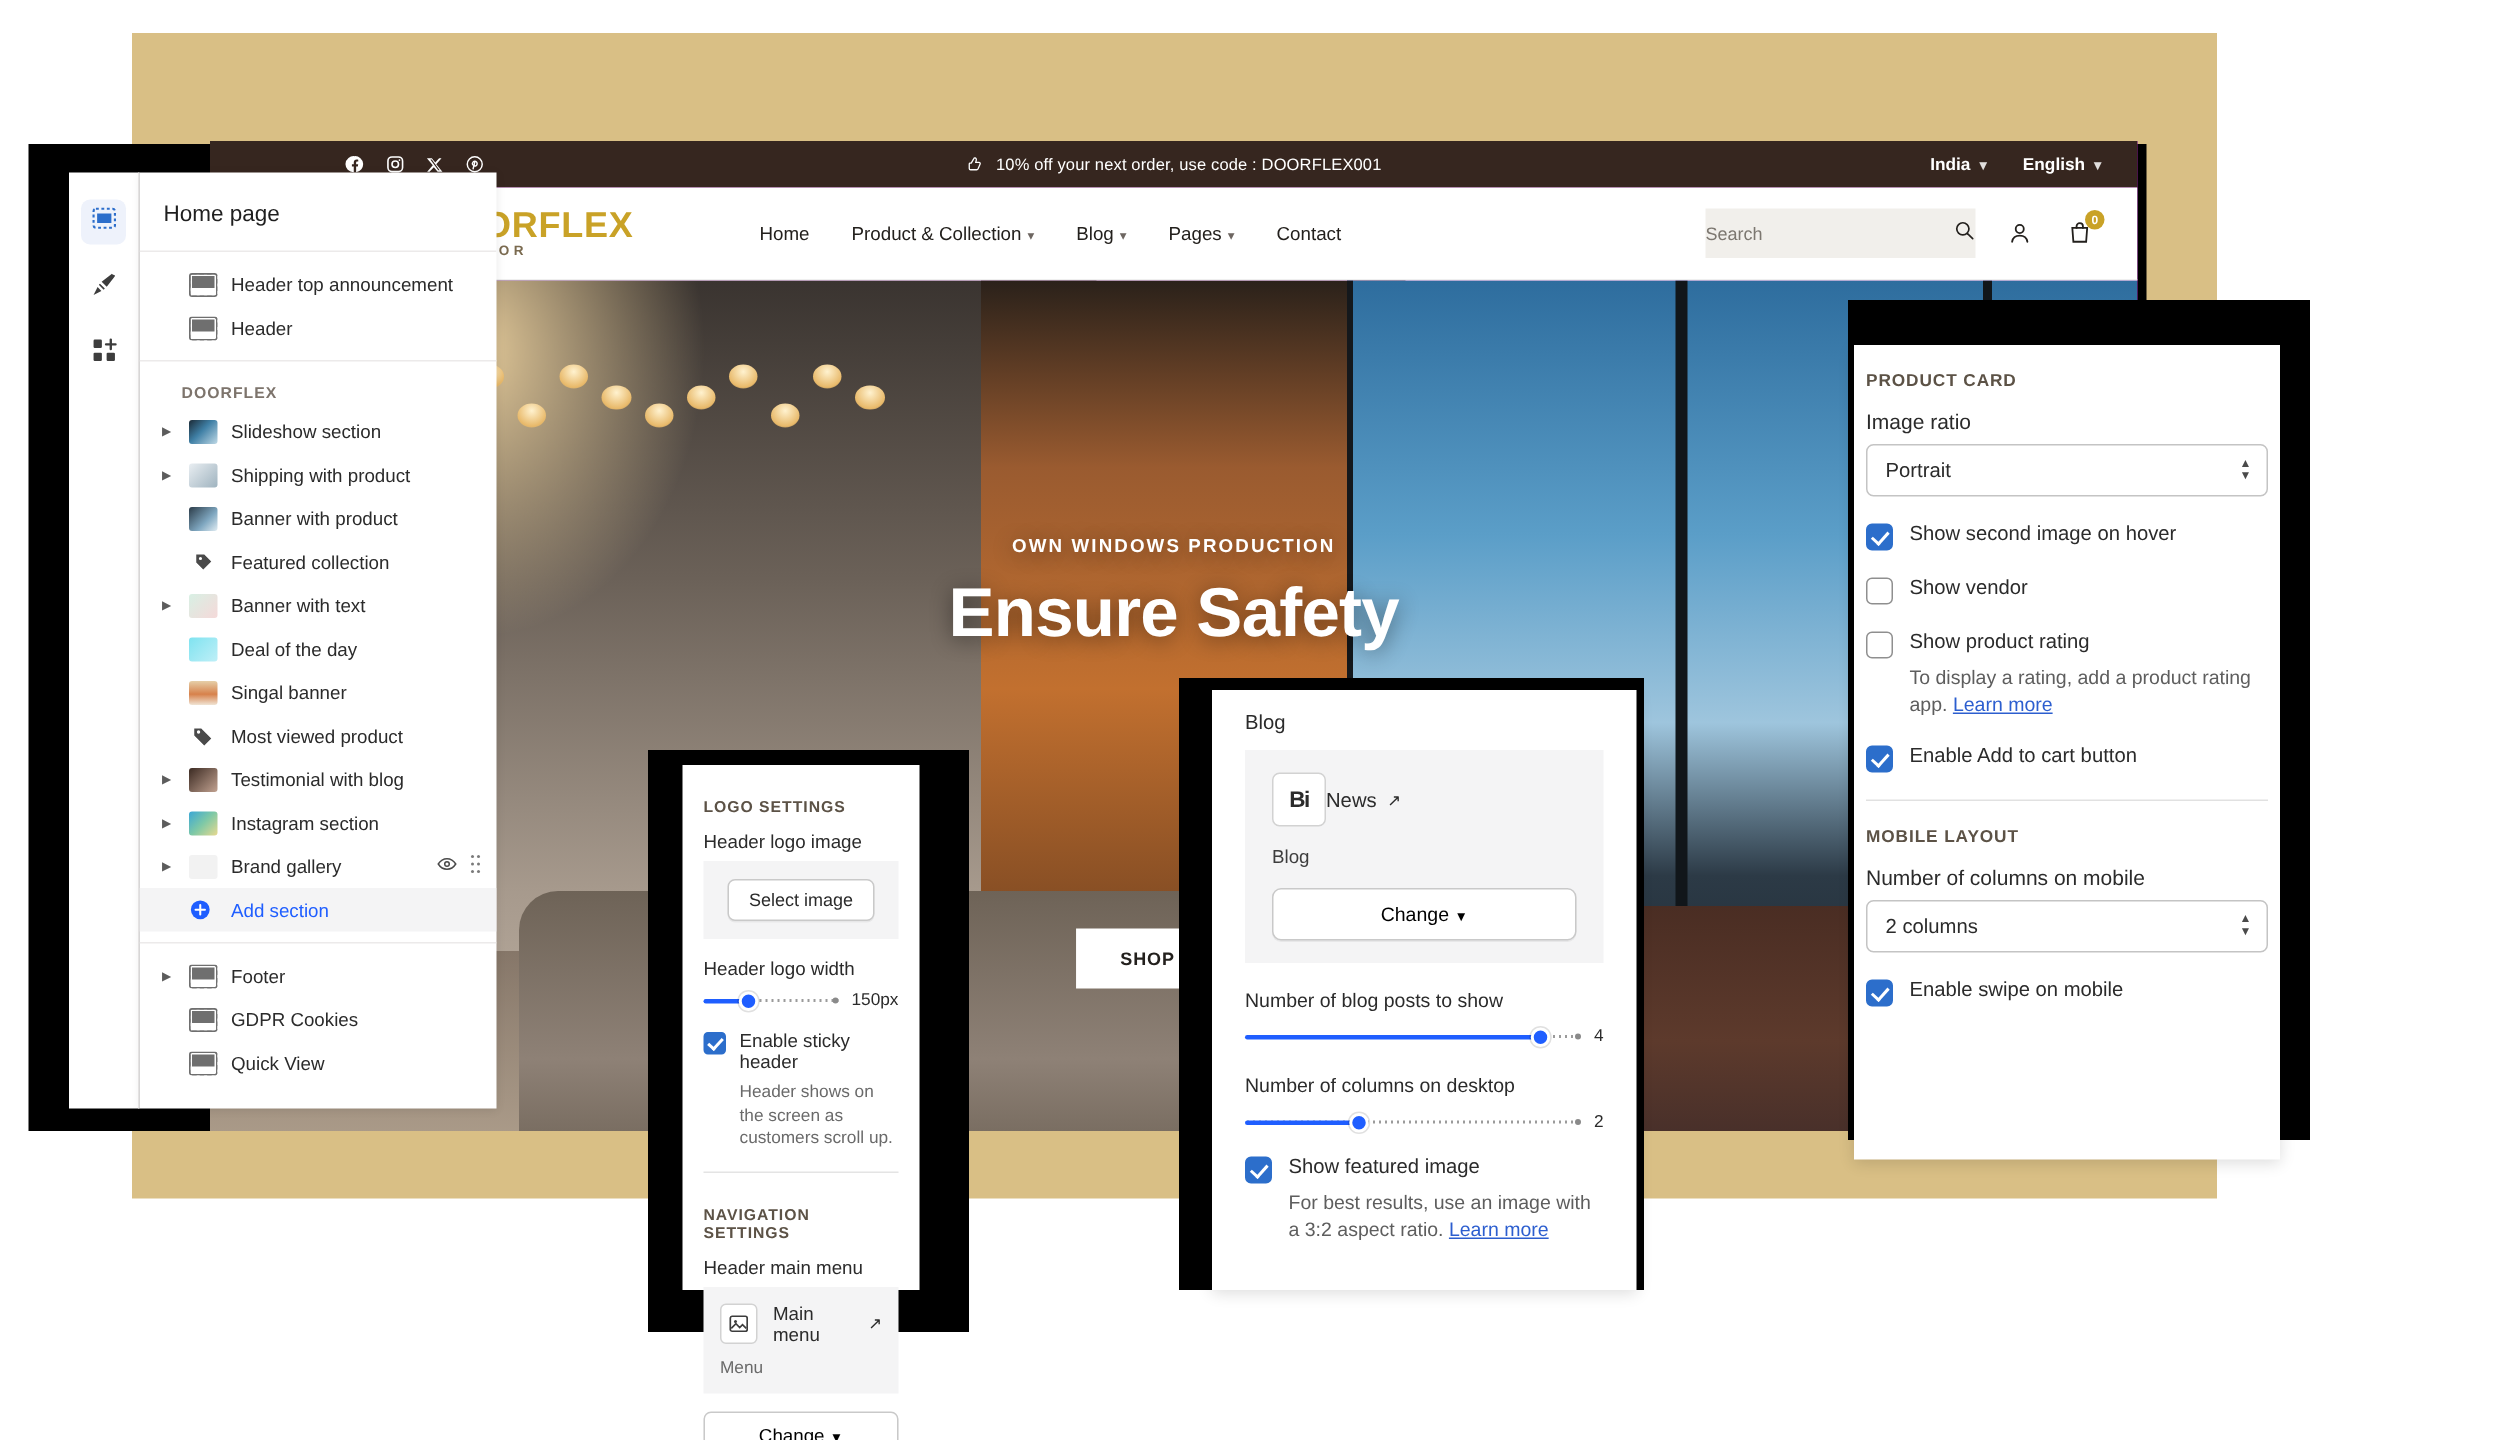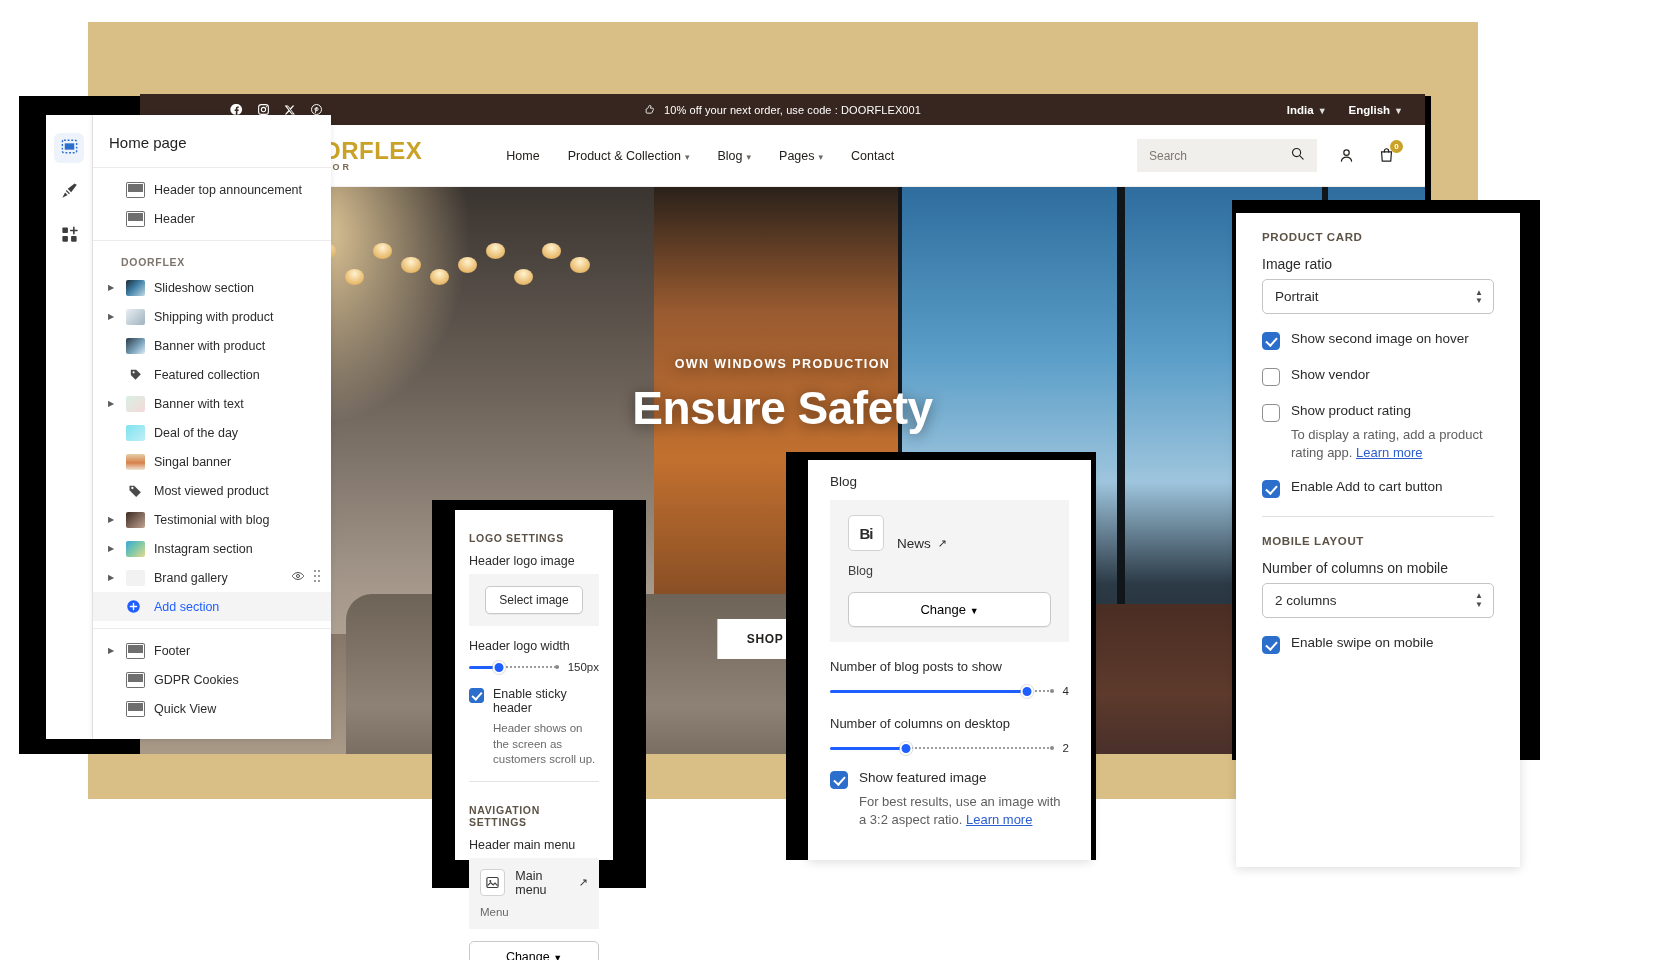--- a/index.html
+++ b/index.html
@@ -66,21 +66,21 @@
   }
   .brand small { display: block; color: #7a6a4f; font-size: 9px; letter-spacing: 3px; font-weight: 700; }
   .nav-links {
     display: flex; gap: 28px; align-items: center; font-size: 12.5px;
     color: #23201d; margin-left: 84px;
   }
   .nav-links .caret { font-size: 9px; margin-left: 4px; color: #6d6661; }
   .nav-right { margin-left: auto; display: flex; align-items: center; gap: 18px; margin-right: 28px; }
   .searchbox {
     width: 180px; height: 33px; background: #f1efeb; display: flex;
-    align-items: center; padding: 0 12px; gap: 8px;
+    align-items: center; padding: 0 0; gap: 8px;
   }
   .searchbox .sf { flex: 1; font-size: 12px; color: #7c7770; }
   .icon-btn { width: 22px; height: 22px; display: flex; align-items: center; justify-content: center; position: relative; }
   .cart-badge {
     position: absolute; top: -5px; right: -6px; background: #c9a227; color: #fff;
     font-size: 8px; width: 13px; height: 13px; border-radius: 50%;
     display: flex; align-items: center; justify-content: center; font-weight: 700;
   }
 
   
@@ -253,38 +253,38 @@
   .btn-wide {
     display: block; width: 100%; background: #fff; border: 1px solid #c9c9c9;
     border-radius: 5px; padding: 8px 0; font-size: 12.5px; text-align: center;
     box-shadow: 0 1px 0 rgba(0,0,0,.05);
   }
 
   
   .panel-blog { left: 808px; top: 460px; width: 283px; height: 400px; padding: 0 22px; }
   .blog-title { font-size: 13.5px; color: #2b2b2b; padding-top: 14px; padding-bottom: 11px; }
   .blog-well { background: #f4f4f5; padding: 15px 18px; }
-  .blog-ref { display: flex; align-items: flex-end; gap: 13px; }
+  .blog-ref { display: flex; align-items: center; }
   .blog-thumb {
     width: 36px; height: 36px; border: 1px solid #d2d2d2; border-radius: 5px;
     background: #fff; display: flex; align-items: center; justify-content: center;
     font-weight: 800; font-size: 15px; color: #2b2b2b; letter-spacing: -1px;
   }
   .blog-ref-name { font-size: 13.5px; display: flex; align-items: center; gap: 7px; }
   .blog-sub { font-size: 12.5px; color: #3d3d3d; margin-top: 13px; }
   .btn-change {
     margin-top: 14px; display: block; width: 100%; background: #fff;
     border: 1px solid #c9c9c9; border-radius: 6px; padding: 9px 0;
     font-size: 13px; text-align: center; box-shadow: 0 1px 0 rgba(0,0,0,.05);
   }
   .blog-fld { margin-top: 17px; }
   .blog-fld .fld-label { font-size: 13px; margin-bottom: 9px; }
 
   
-  .panel-pc { left: 1236px; top: 213px; width: 284px; height: 654px; padding: 0 26px; }
+  .panel-pc { left: 1236px; top: 230px; width: 284px; height: 543px; padding: 0 8px; }
   .pc-head {
     font-size: 11.5px; letter-spacing: .6px; font-weight: 700; color: #5c5246;
     padding: 18px 0 13px;
   }
   .pc-label { font-size: 14px; color: #2b2b2b; margin-bottom: 7px; }
   .select {
     position: relative; border: 1px solid #c4c4c4; border-radius: 5px;
     background: #fff; padding: 9px 30px 9px 12px; font-size: 13.5px; color: #2b2b2b;
   }
   .select .arrows {

